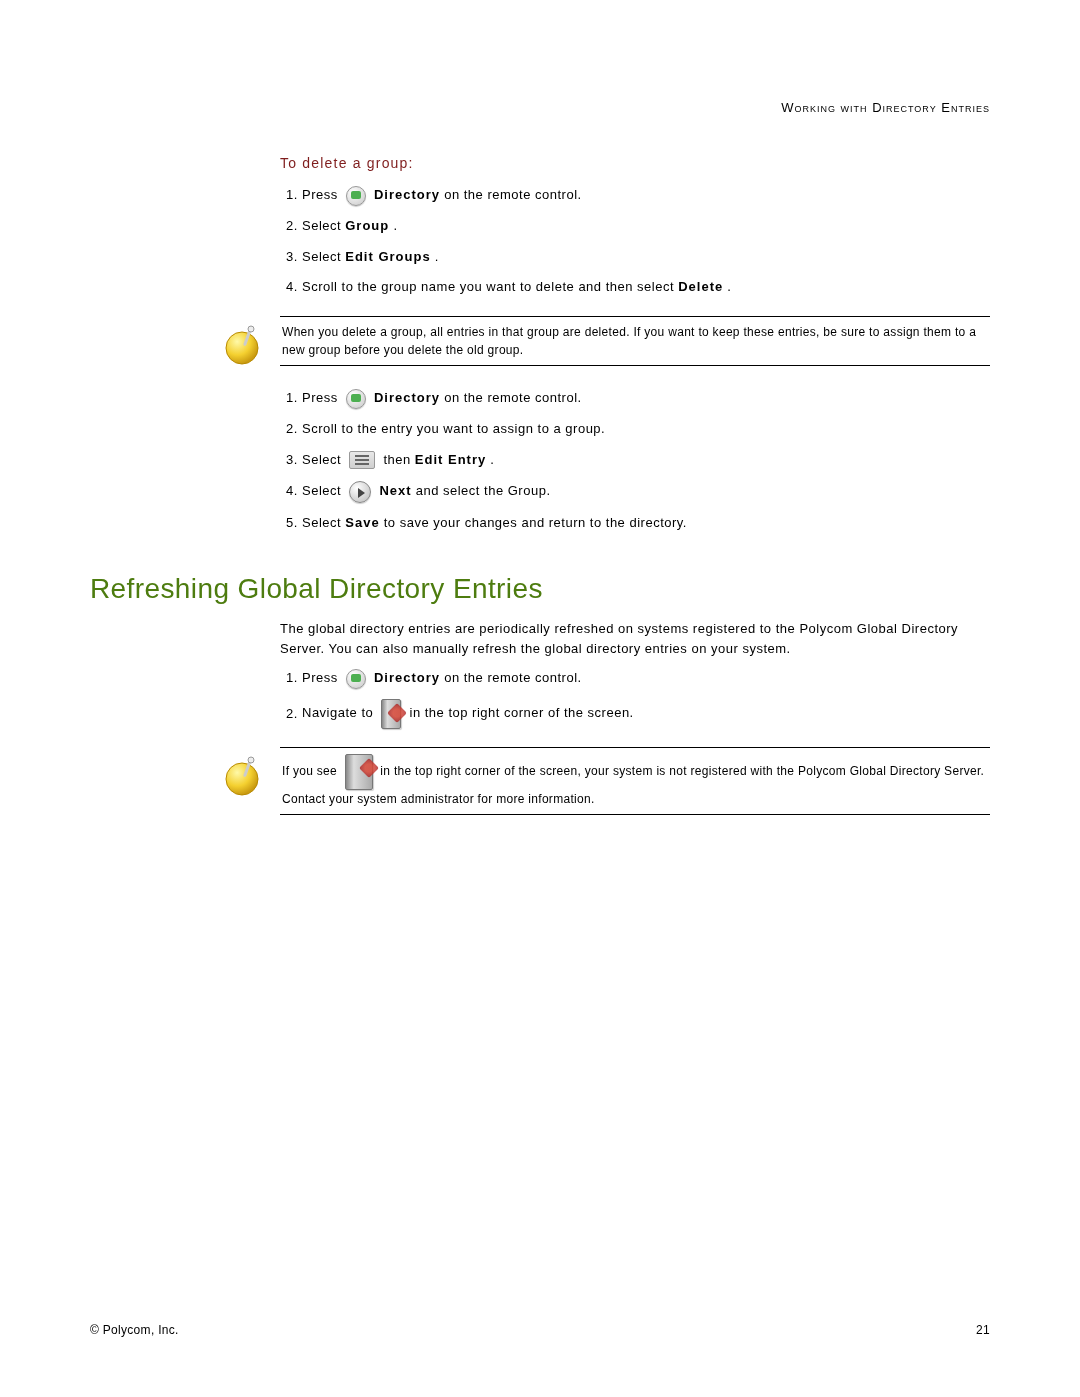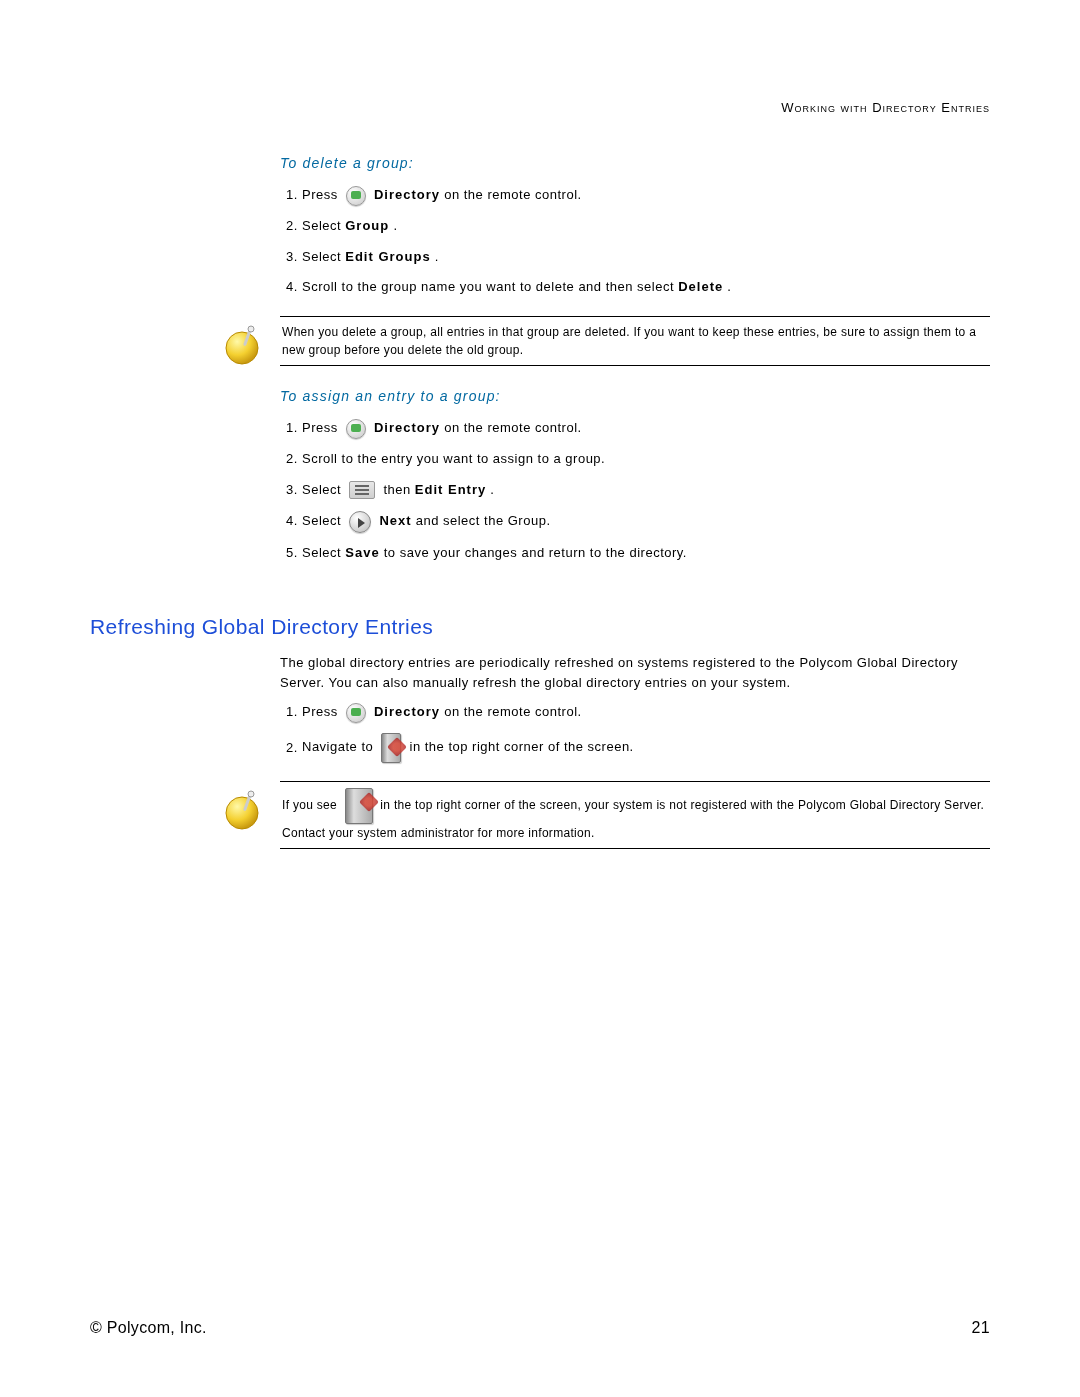--- a/index.html
+++ b/index.html
@@ -24,26 +24,25 @@
     right: 90px;
     font-size: 13px;
     letter-spacing: 1px;
     font-variant: small-caps;
   }
   .content {
     margin-left: 190px;
     margin-top: 55px;
   }
   .blue-head {
-    color: #0369a1;
+    color: #7f1d1d;
     font-size: 14px;
     letter-spacing: 1.2px;
     margin-top: 18px;
     margin-bottom: 14px;
-    font-style: italic;
   }
   ol.steps {
     list-style: decimal;
     margin: 0 0 10px 0;
     padding-left: 22px;
   }
   ol.steps > li {
     margin-bottom: 10px;
     line-height: 1.6;
   }
@@ -139,38 +138,38 @@
   .note-body {
     margin-left: 60px;
     border-top: 1px solid #000;
     border-bottom: 1px solid #000;
     padding: 6px 2px;
     font-size: 12px;
     line-height: 1.5;
     letter-spacing: 0.3px;
   }
   .h2 {
-    font-size: 21px;
+    font-size: 28px;
     letter-spacing: 0.4px;
     font-weight: normal;
-    margin: 52px 0 14px -190px;
-    color: #1d4ed8;
+    margin: 40px 0 14px -190px;
+    color: #4d7c0f;
   }
   .para {
     line-height: 1.5;
     margin-bottom: 10px;
   }
   .footer {
     position: absolute;
     bottom: 60px;
     left: 90px;
     right: 90px;
     display: flex;
     justify-content: space-between;
-    font-size: 16px;
+    font-size: 12px;
     letter-spacing: 0.3px;
   }
   b, strong { font-weight: bold; letter-spacing: 1px; }
 </style>
 </head>
 <body>
 
 <div class="page">
 
   <div class="header-right">Working with Directory Entries</div>
@@ -213,21 +212,20 @@
             </radialGradient>
           </defs>
           <circle cx="22" cy="24" r="16" fill="url(#g1)" stroke="#b88a00" stroke-width="1"></circle>
           <rect x="26" y="4" width="3" height="18" rx="1.5" fill="#ccc" transform="rotate(20 27 13)"></rect>
           <circle cx="31" cy="5" r="3" fill="#eee" stroke="#999"></circle>
         </svg>
       </span>
       <div class="note-body">When you delete a group, all entries in that group are deleted. If you want to keep these entries, be sure to assign them to a new group before you delete the old group.</div>
     </div>
 
-    <div class="blue-head">To assign an entry to a group:</div>
     <ol class="steps">
       <li>
         <span>Press </span>
         <span class="icon-inline icon-dir"></span>
         <strong> Directory</strong>
         <span> on the remote control.</span>
       </li>
       <li>
         <span>Scroll to the entry you want to assign to a group.</span>
       </li>

